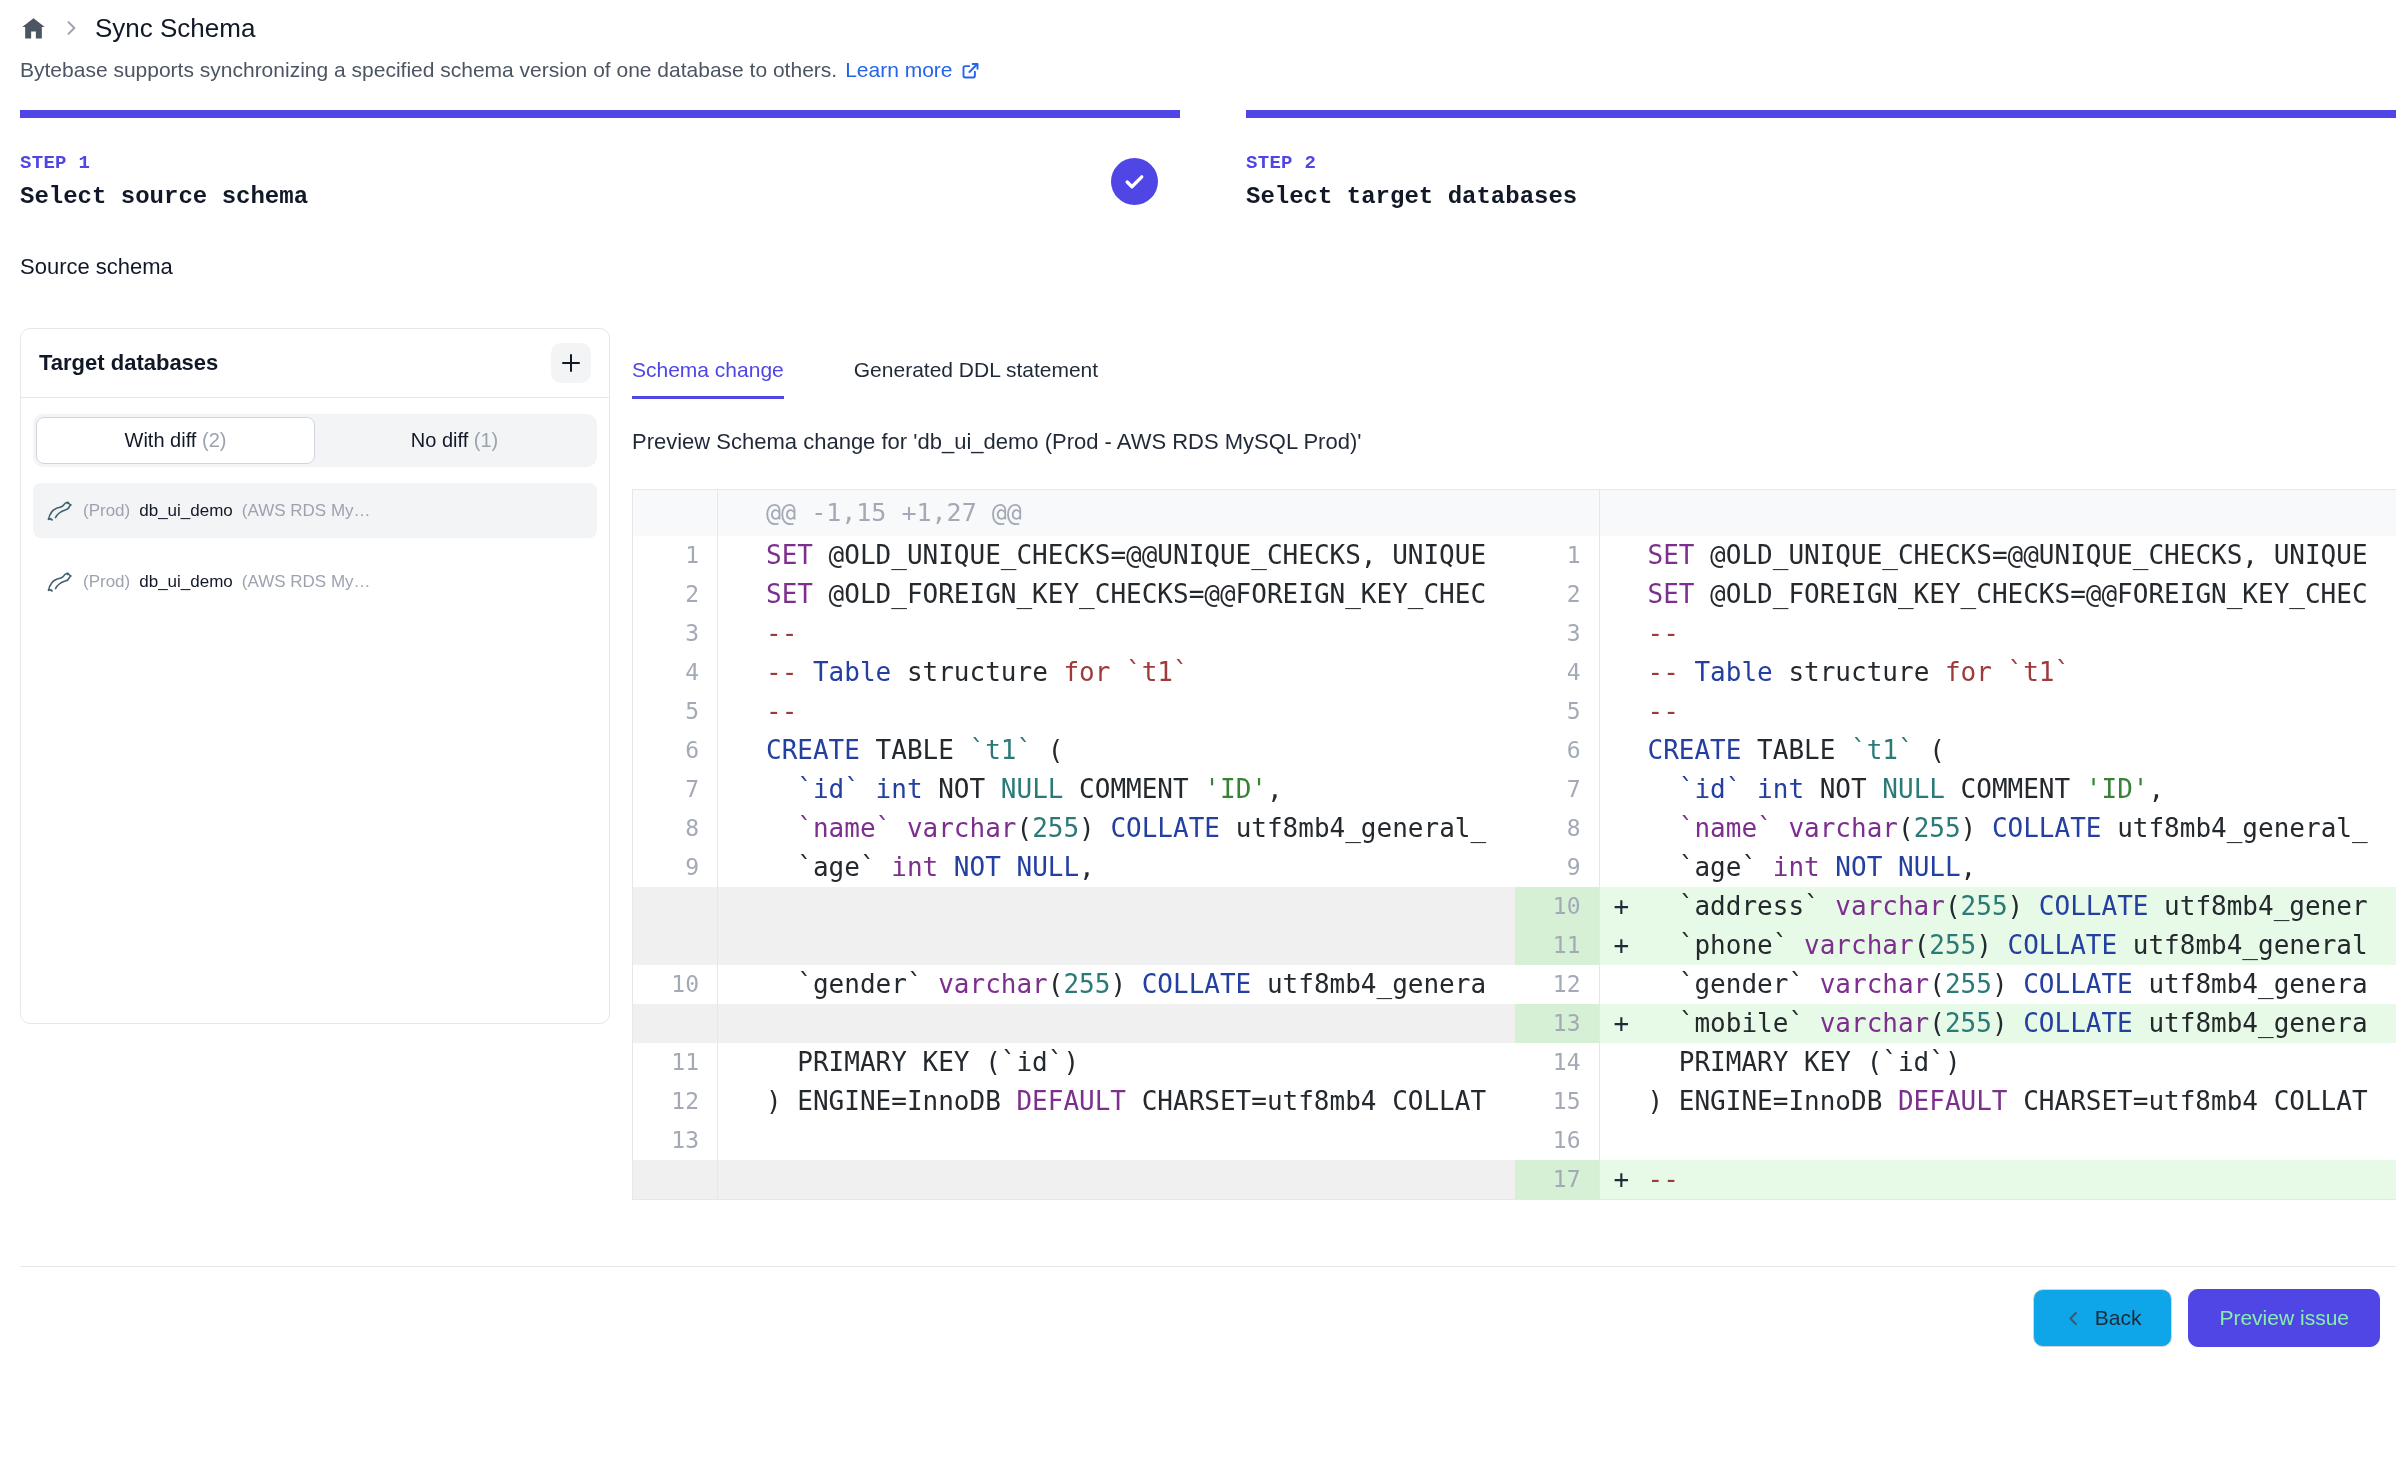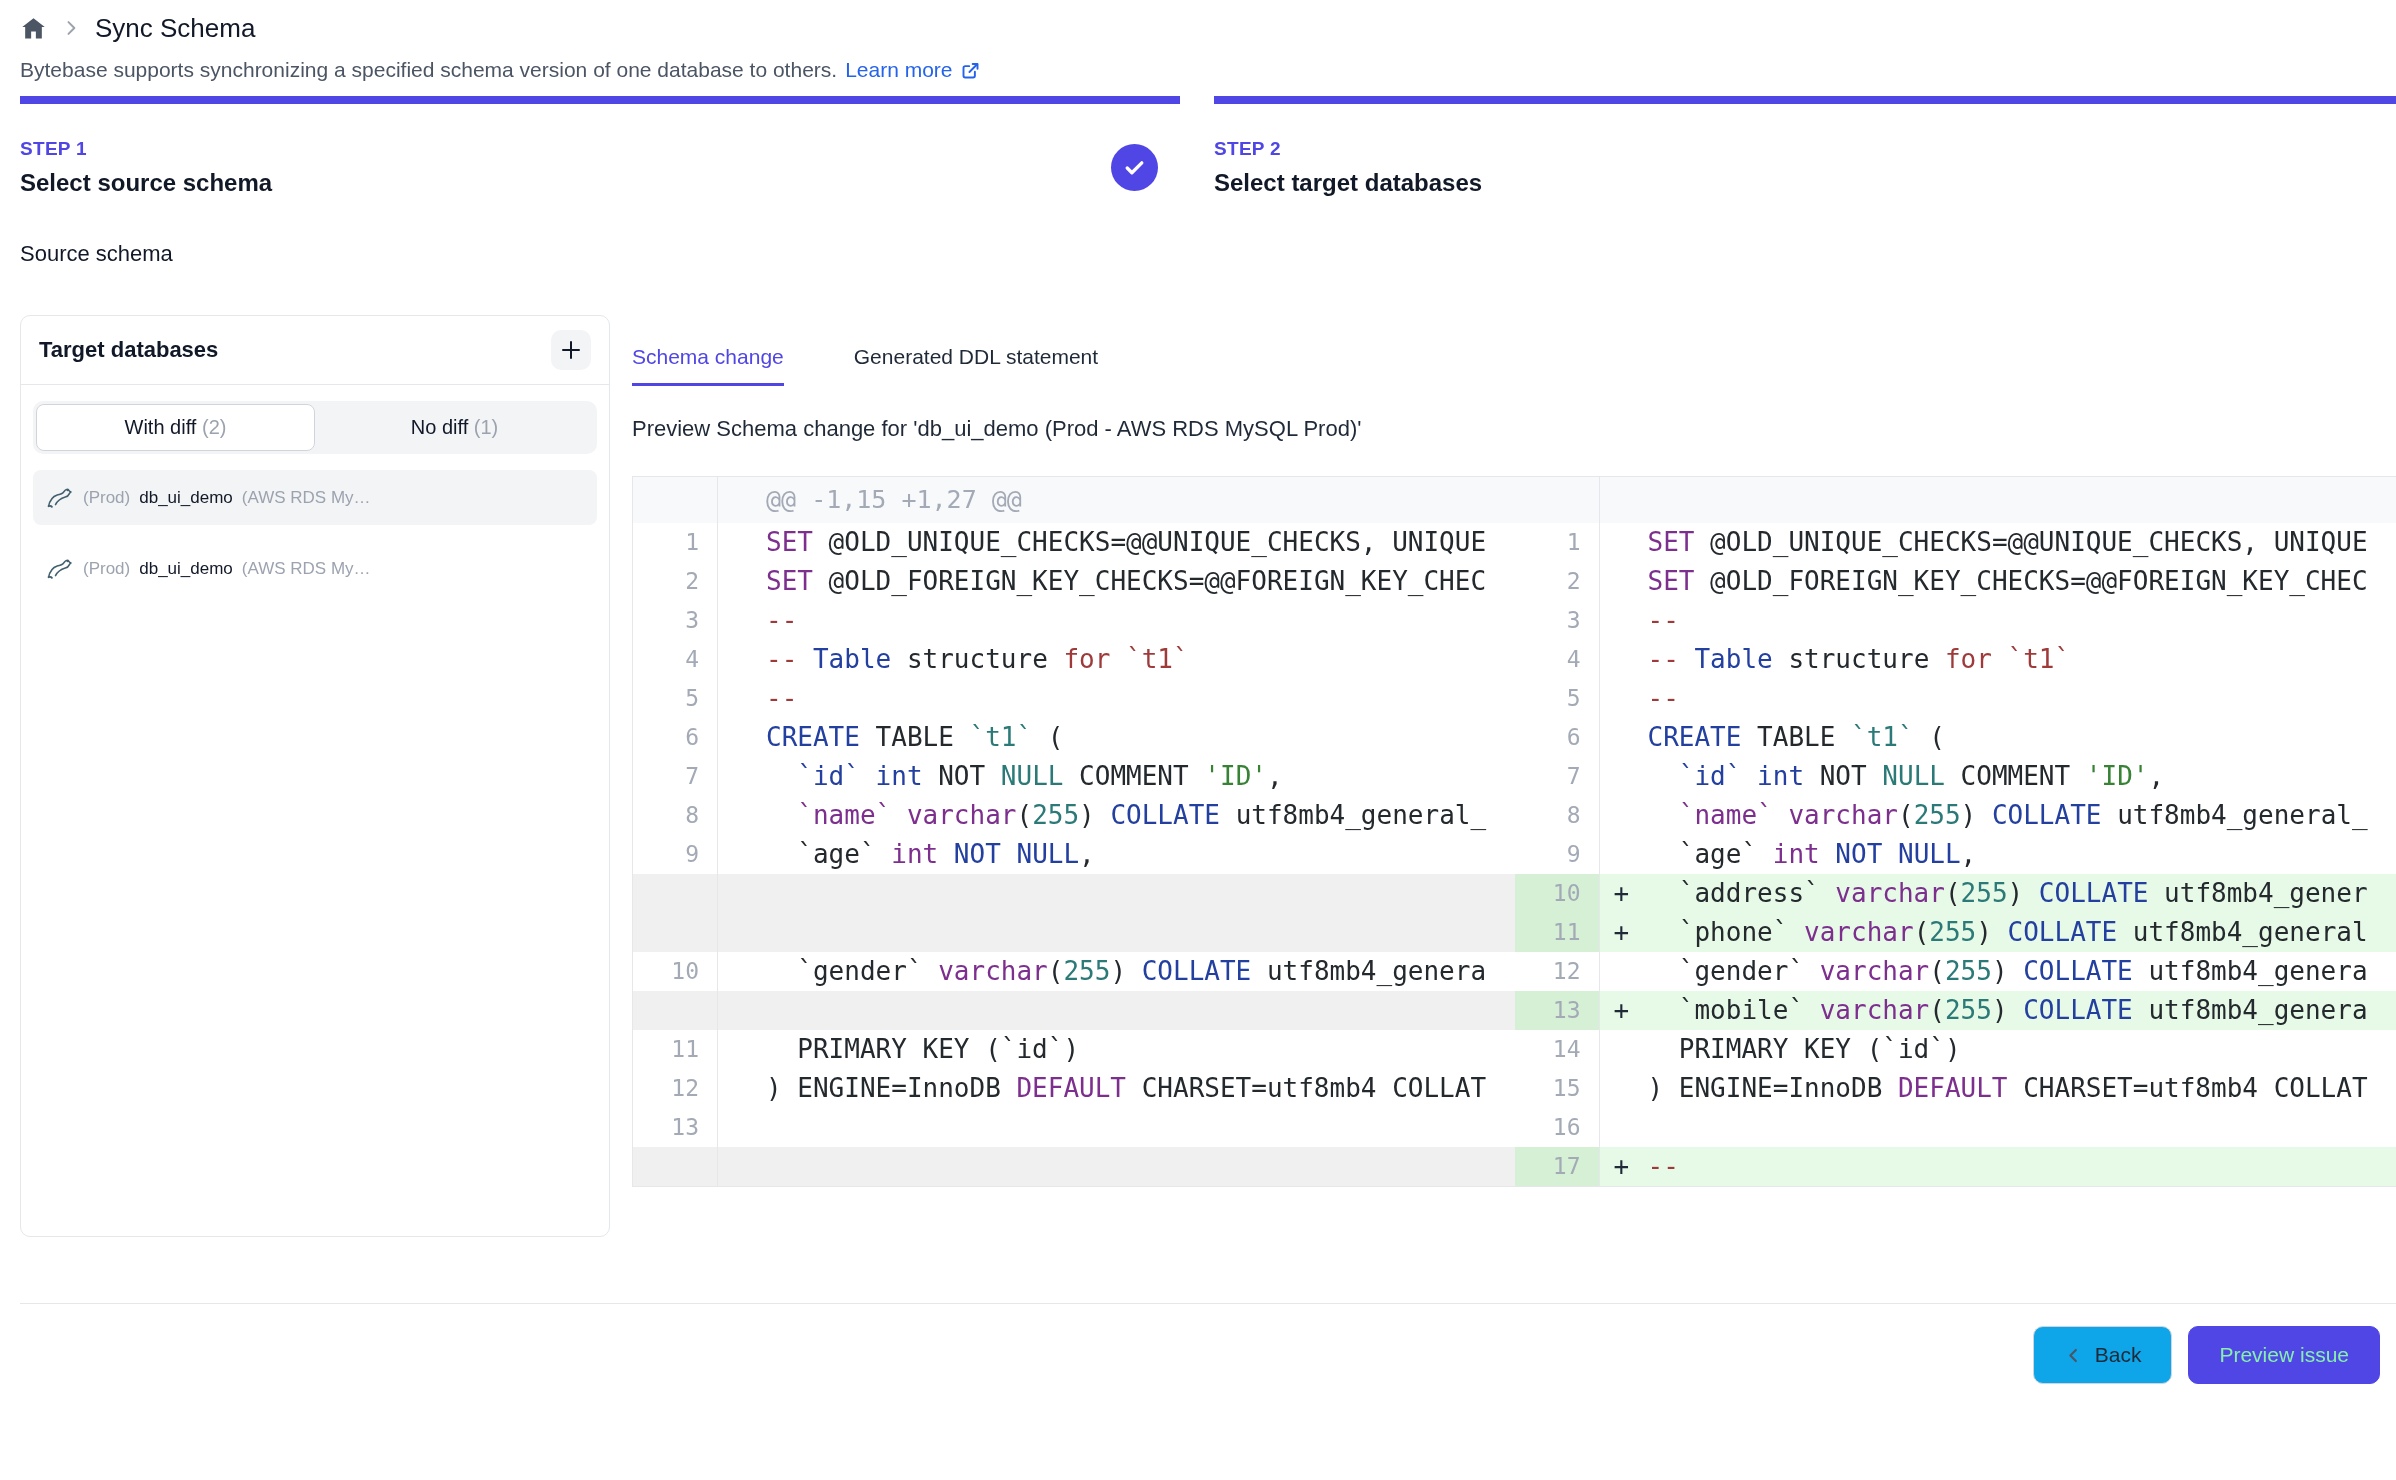--- a/index.html
+++ b/index.html
@@ -16,42 +16,42 @@
   .bc-home svg { width:27px; height:27px; display:block; }
   .bc-sep svg { width:20px; height:20px; display:block; }
   .bc-current { font-size:26px; color:#111827; }
 
   
   .intro { margin-top:14px; font-size:21px; color:#4b5563; display:flex; align-items:center; gap:8px; }
   .learn-more { color:#2563eb; text-decoration:none; display:inline-flex; align-items:center; gap:7px; cursor:pointer; }
   .learn-more svg { width:21px; height:21px; }
 
   
-  .steps { margin-top:14px; display:flex; gap:34px; }
+  .steps { margin-top:28px; display:flex; gap:66px;font-family:Liberation Mono, monospace; }
   .step-1 { width:1160px; flex:none; }
   .step-2 { flex:1 1 0; min-width:0; }
   .step-bar { height:8px; background:#4f46e5; }
   .step-body { margin-top:34px; display:flex; justify-content:space-between; align-items:center; }
   .step-label { font-size:19px; font-weight:700; color:#4f46e5; letter-spacing:.3px; }
   .step-title { margin-top:9px; font-size:24px; font-weight:600; color:#111827; }
   .step-check { width:47px; height:47px; border-radius:50%; background:#4f46e5; display:grid; place-items:center; margin-right:22px; }
   .step-check svg { width:25px; height:25px; }
 
   
   .source-row { margin-top:44px; display:flex; font-size:22px; }
   .source-label { width:290px; flex:none; font-weight:500; color:#111827; }
   .source-fields { display:grid; grid-template-columns:340px auto; row-gap:24px; }
   .sfield { color:#111827; }
   .link { color:#2563eb; text-decoration:none; cursor:pointer; }
 
   
   .main { margin-top:48px; display:flex; gap:22px; align-items:flex-start; }
 
   
-  .card { width:590px; flex:none; border:1px solid #e5e7eb; border-radius:10px; height:922px; overflow:hidden; background:#fff; }
+  .card { width:590px; flex:none; border:1px solid #e5e7eb; border-radius:10px; height:696px; overflow:hidden; background:#fff; }
   .card-head { display:flex; justify-content:space-between; align-items:center; padding:14px 18px; border-bottom:1px solid #e5e7eb; }
   .card-title { font-size:22px; font-weight:600; color:#111827; }
   .plus-btn { width:40px; height:40px; border:none; background:#f3f4f6; border-radius:10px; display:grid; place-items:center; cursor:pointer; padding:0; }
   .plus-btn svg { width:24px; height:24px; }
   .seg { margin:16px 12px 0; background:#f3f4f6; border-radius:10px; padding:3px; display:flex; }
   .seg-tab { flex:1 1 0; text-align:center; padding:11px 0; font-size:20px; color:#111827; border-radius:8px; border:1px solid transparent; cursor:pointer; }
   .seg-tab.active { background:#ffffff; border-color:#d1d5db; }
   .seg-count { color:#9ca3af; }
   .dblist { padding:16px 12px; display:flex; flex-direction:column; gap:16px; }
   .db-item { display:flex; align-items:center; gap:9px; padding:13px 12px; border-radius:8px; font-size:17px; cursor:pointer; min-width:0; }

